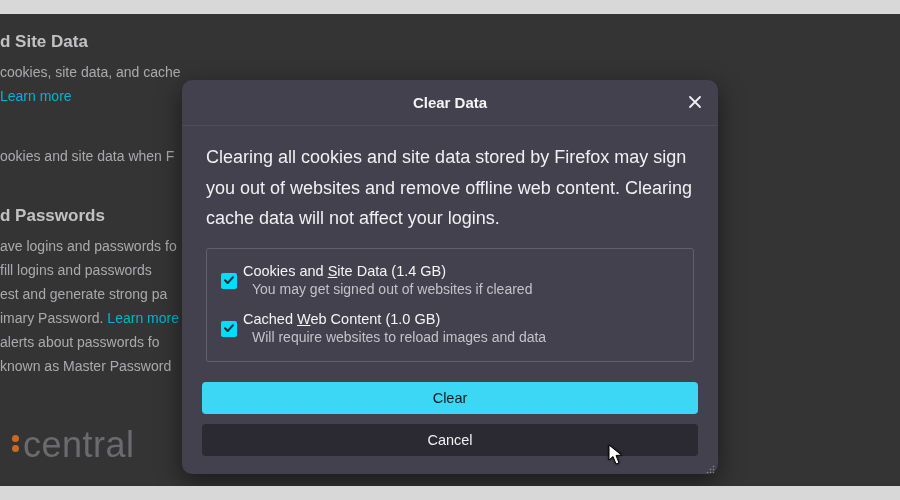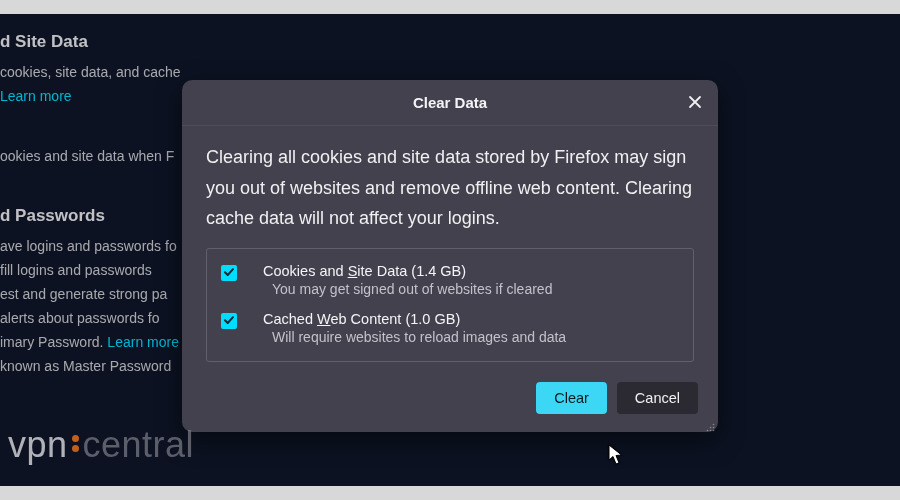--- a/index.html
+++ b/index.html
@@ -8,21 +8,21 @@
     background: #d8d8d8;
     font-family: -apple-system, "Segoe UI", Arial, sans-serif;
     font-size: 14px;
     color: #f0f0f0;
     position: relative;
   }
   .stage {
     position: absolute;
     top: 14px; left: 0;
     width: 900px; height: 472px;
-    background: #0f172a;
+    background: #404040;
     overflow: hidden;
   }
   
   .bg-dim {
     position: absolute; inset: 0;
     background: rgba(0,0,0,0.18);
     pointer-events: none;
   }
   .bg {
     position: absolute;
@@ -72,37 +72,38 @@
   }
   .close-btn svg { width: 14px; height: 14px; }
   .modal-body { padding: 16px 24px 8px; }
   .desc { font-size: 18px; line-height: 1.7; color: #f0f0f2; }
   .options {
     margin-top: 14px;
     border: 1px solid #615f6d;
     border-radius: 3px;
     padding: 14px 14px 16px;
   }
-  .opt { display: flex; align-items: flex-start; gap: 26px; margin-bottom: 14px; }
+  .opt { display: flex; align-items: center; gap: 6px; margin-bottom: 14px; }
   .opt:last-child { margin-bottom: 0; }
   .cb {
     width: 16px; height: 16px;
     background: #00ddff;
     border-radius: 2px;
     flex: 0 0 16px;
     margin-top: 2px;
     display: flex; align-items: center; justify-content: center;
     cursor: pointer;
   }
   .cb svg { width: 12px; height: 12px; }
   .opt-text .opt-label { font-size: 14.5px; color: #f4f4f6; }
   .opt-text .opt-sub { font-size: 14px; color: #c3c2cb; margin-top: 2px; margin-left: 9px; }
   .actions {
     display: flex; justify-content: flex-end; gap: 10px;
     padding: 12px 20px 18px;
+    flex-direction: column;
   }
   .btn {
     height: 32px;
     padding: 0 18px;
     border-radius: 4px;
     font-size: 14.5px;
     display: flex; align-items: center; justify-content: center;
     cursor: pointer;
     border: none;
   }
@@ -153,25 +154,25 @@
     <h2>d Site Data</h2>
     <div class="line">cookies, site data, and cache</div>
     <div class="line link">Learn more</div>
     <div class="spacer"></div>
     <div class="line">ookies and site data when F</div>
     <div class="spacer"></div>
     <h2>d Passwords</h2>
     <div class="line">ave logins and passwords fo</div>
     <div class="line">fill logins and passwords</div>
     <div class="line">est and generate strong pa</div>
-    <div class="line"> alerts about passwords fo</div>
     <div class="line">
       <span>imary Password.</span>
       <span class="link">Learn more</span>
     </div>
+    <div class="line"> alerts about passwords fo</div>
     <div class="line"> known as Master Password</div>
   </div>
 
   <div class="bg-dim"></div>
 
   <div class="backdrop">
     <div class="modal">
       <div class="modal-header">
         <div class="modal-title">Clear Data</div>
         <div class="close-btn">
@@ -237,21 +238,20 @@
     </div>
   </div>
 
   <div class="cursor">
     <svg viewBox="0 0 16 22">
       <path d="M1 1 L1 16 L5 12.5 L8 20 L11 18.8 L8 11.5 L13.5 11 Z" fill="#ffffff" stroke="#000000" stroke-width="1"></path>
     </svg>
   </div>
 
   <div class="watermark">
-    <span class="wm-vpn">vpn</span>
     <span class="wm-dots">
         <span></span>
         <span></span>
       </span>
     <span class="wm-central">central</span>
   </div>
 
 </div>
 
 </body></html>

